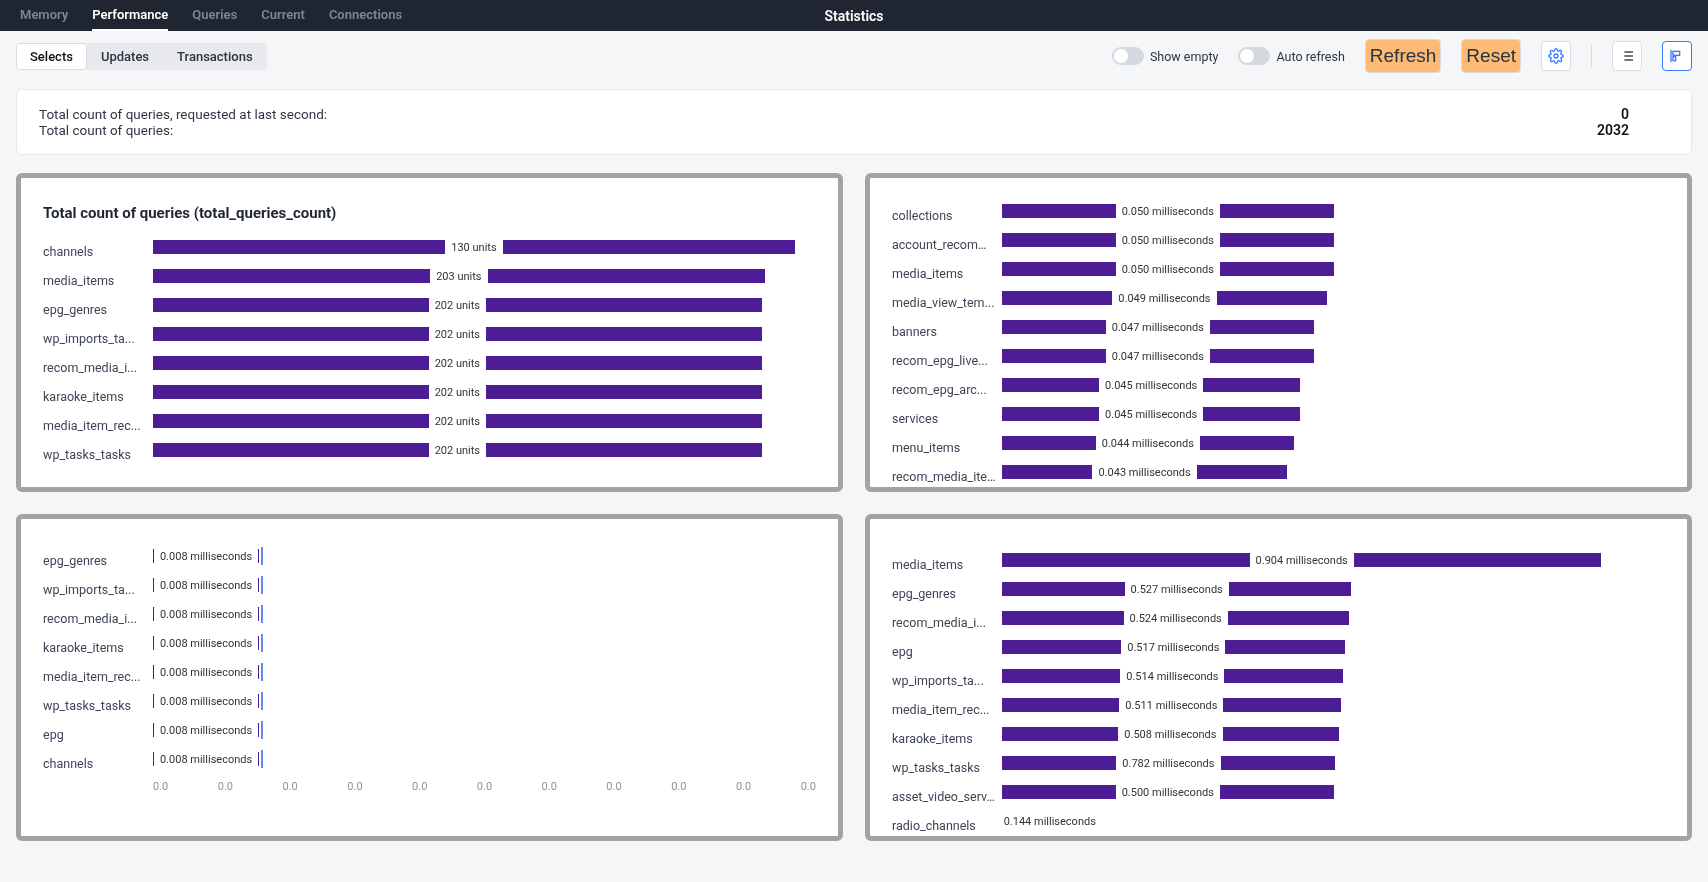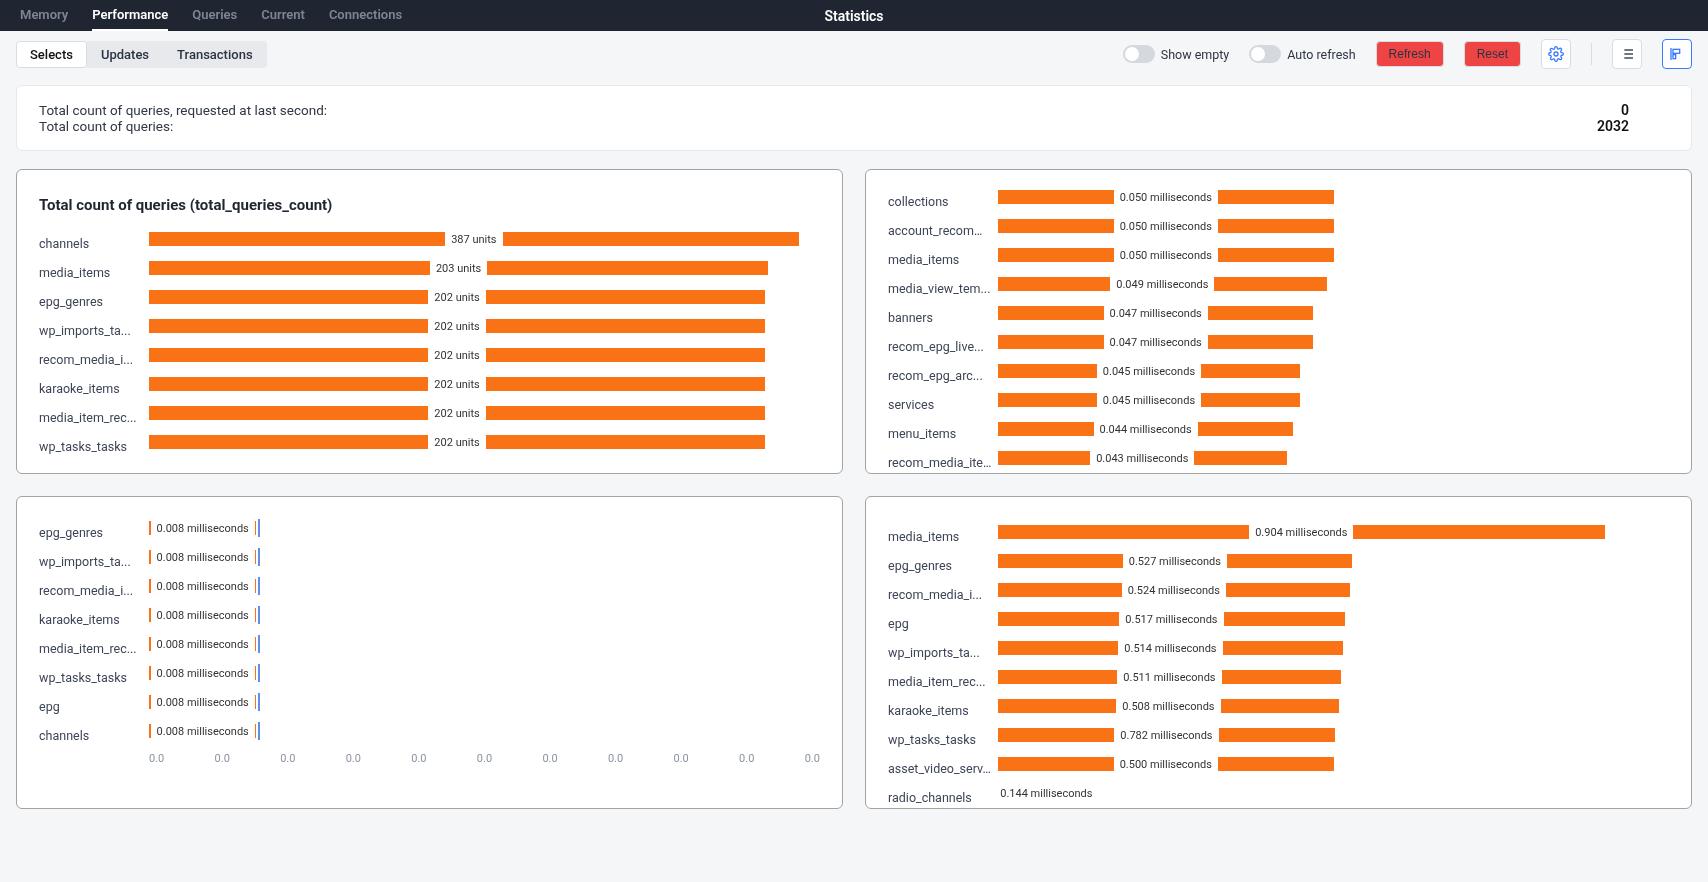--- a/index.html
+++ b/index.html
@@ -13,41 +13,41 @@
   .subbar { background:#f5f6f8; padding:8px 16px; display:flex; align-items:center; justify-content:space-between; }
   .seg-group { display:flex; border-radius:4px; overflow:hidden; }
   .seg { padding:6px 14px; font-size:13px; font-weight:500; cursor:pointer; background:#e7e9ec; color:#2b3342; }
   .seg.active { background:#fff; color:#111; box-shadow:0 0 0 1px #d9dde3 inset; border-radius:4px; }
   .seg + .seg { }
   .subbar-right { display:flex; align-items:center; gap:20px; }
   .toggle { display:flex; align-items:center; gap:6px; }
   .switch { width:32px; height:18px; background:#d4d8df; border-radius:9px; position:relative; cursor:pointer; }
   .switch::after { content:""; position:absolute; left:2px; top:2px; width:14px; height:14px; background:#fff; border-radius:50%; }
   .toggle-label { font-size:12.5px; color:#2e3545; }
-  .btn { padding:5px 12px; border:1px solid #d9dde3; background:#ef4444; border-radius:4px; font-size:12px; cursor:pointer; color:#2b3342; font-weight:500; }
+  .btn { padding:5px 4px; border:1px solid #d9dde3; background:#fdba74; border-radius:4px; font-size:19px; cursor:pointer; color:#2b3342; font-weight:500; }
   .iconbtn { width:30px; height:30px; border:1px solid #d9dde3; background:#fff; border-radius:4px; display:flex; align-items:center; justify-content:center; cursor:pointer; color:#2b3342; }
   .iconbtn.active { border-color:#3a7afe; color:#3a7afe; }
   .vdiv { width:1px; height:22px; background:#d9dde3; }
 
   .content { padding:0 16px 20px; }
   .stats-card { background:#fff; border:1px solid #e5e8ed; border-radius:6px; padding:16px 22px; margin:8px 0 18px; display:flex; }
   .stats-col { flex:1; display:flex; flex-direction:column; }
   .stats-row { display:flex; justify-content:space-between; align-items:baseline; }
   .stats-label { font-size:13.5px; color:#303744; }
   .stats-val { font-size:14px; font-weight:600; color:#111; }
 
   .charts-grid { display:grid; grid-template-columns:1fr 1fr; gap:22px; }
-  .chart-card { background:#fff; border:1px solid #a3a3a3; border-radius:6px; padding:18px 22px 0; min-height:0; overflow:hidden; }
+  .chart-card { background:#fff; border:5px solid #a3a3a3; border-radius:6px; padding:18px 22px 0; min-height:0; overflow:hidden; }
   .chart-card.tall { padding-top:26px; padding-bottom:8px; }
   .chart-title { font-size:15px; font-weight:700; color:#1f2631; margin-bottom:18px; }
-  .chart-rows { display:flex; flex-direction:column; gap:7px; }
+  .chart-rows { display:flex; flex-direction:column; gap:7px;margin-top:6px; }
   .chart-row { display:flex; align-items:center; height:22px; }
   .row-label { width:110px; flex-shrink:0; font-size:12.5px; color:#3d4556; white-space:nowrap; overflow:hidden; text-overflow:ellipsis; padding-right:6px; }
   .row-track { flex:1; position:relative; height:22px; }
-  .row-bar { position:absolute; left:0; top:0; bottom:8px; background:#f97316; display:flex; align-items:center; justify-content:center; }
+  .row-bar { position:absolute; left:0; top:0; bottom:8px; background:#4c1d95; display:flex; align-items:center; justify-content:center; }
   .row-bar .badge { background:#fff; color:#333; font-size:11px; padding:2px 6px; border-radius:2px; white-space:nowrap; }
   .with-accent::after { content:""; position:absolute; right:-4px; top:-2px; bottom:-2px; width:2px; background:#5e8ee8; }
   .row-axis { display:flex; margin-left:110px; justify-content:space-between; padding:6px 0 10px; font-size:11px; color:#8a93a3; }
 
 </style>
 </head>
 <body>
 
 <div class="topbar">
   <div class="topnav" id="topnav">
@@ -119,21 +119,21 @@
   </div>
 
   <div class="charts-grid">
     <div class="chart-card tall">
       <div class="chart-title">Total count of queries (total_queries_count)</div>
       <div class="chart-rows" id="chart0">
           <div class="chart-row">
             <div class="row-label">channels</div>
             <div class="row-track">
               <div class="row-bar" style="width: 96.8182%;">
-                <div class="badge">387 units</div>
+                <div class="badge">130 units</div>
               </div>
             </div>
           </div>
           <div class="chart-row">
             <div class="row-label">media_items</div>
             <div class="row-track">
               <div class="row-bar" style="width: 92.2727%;">
                 <div class="badge">203 units</div>
               </div>
             </div>

